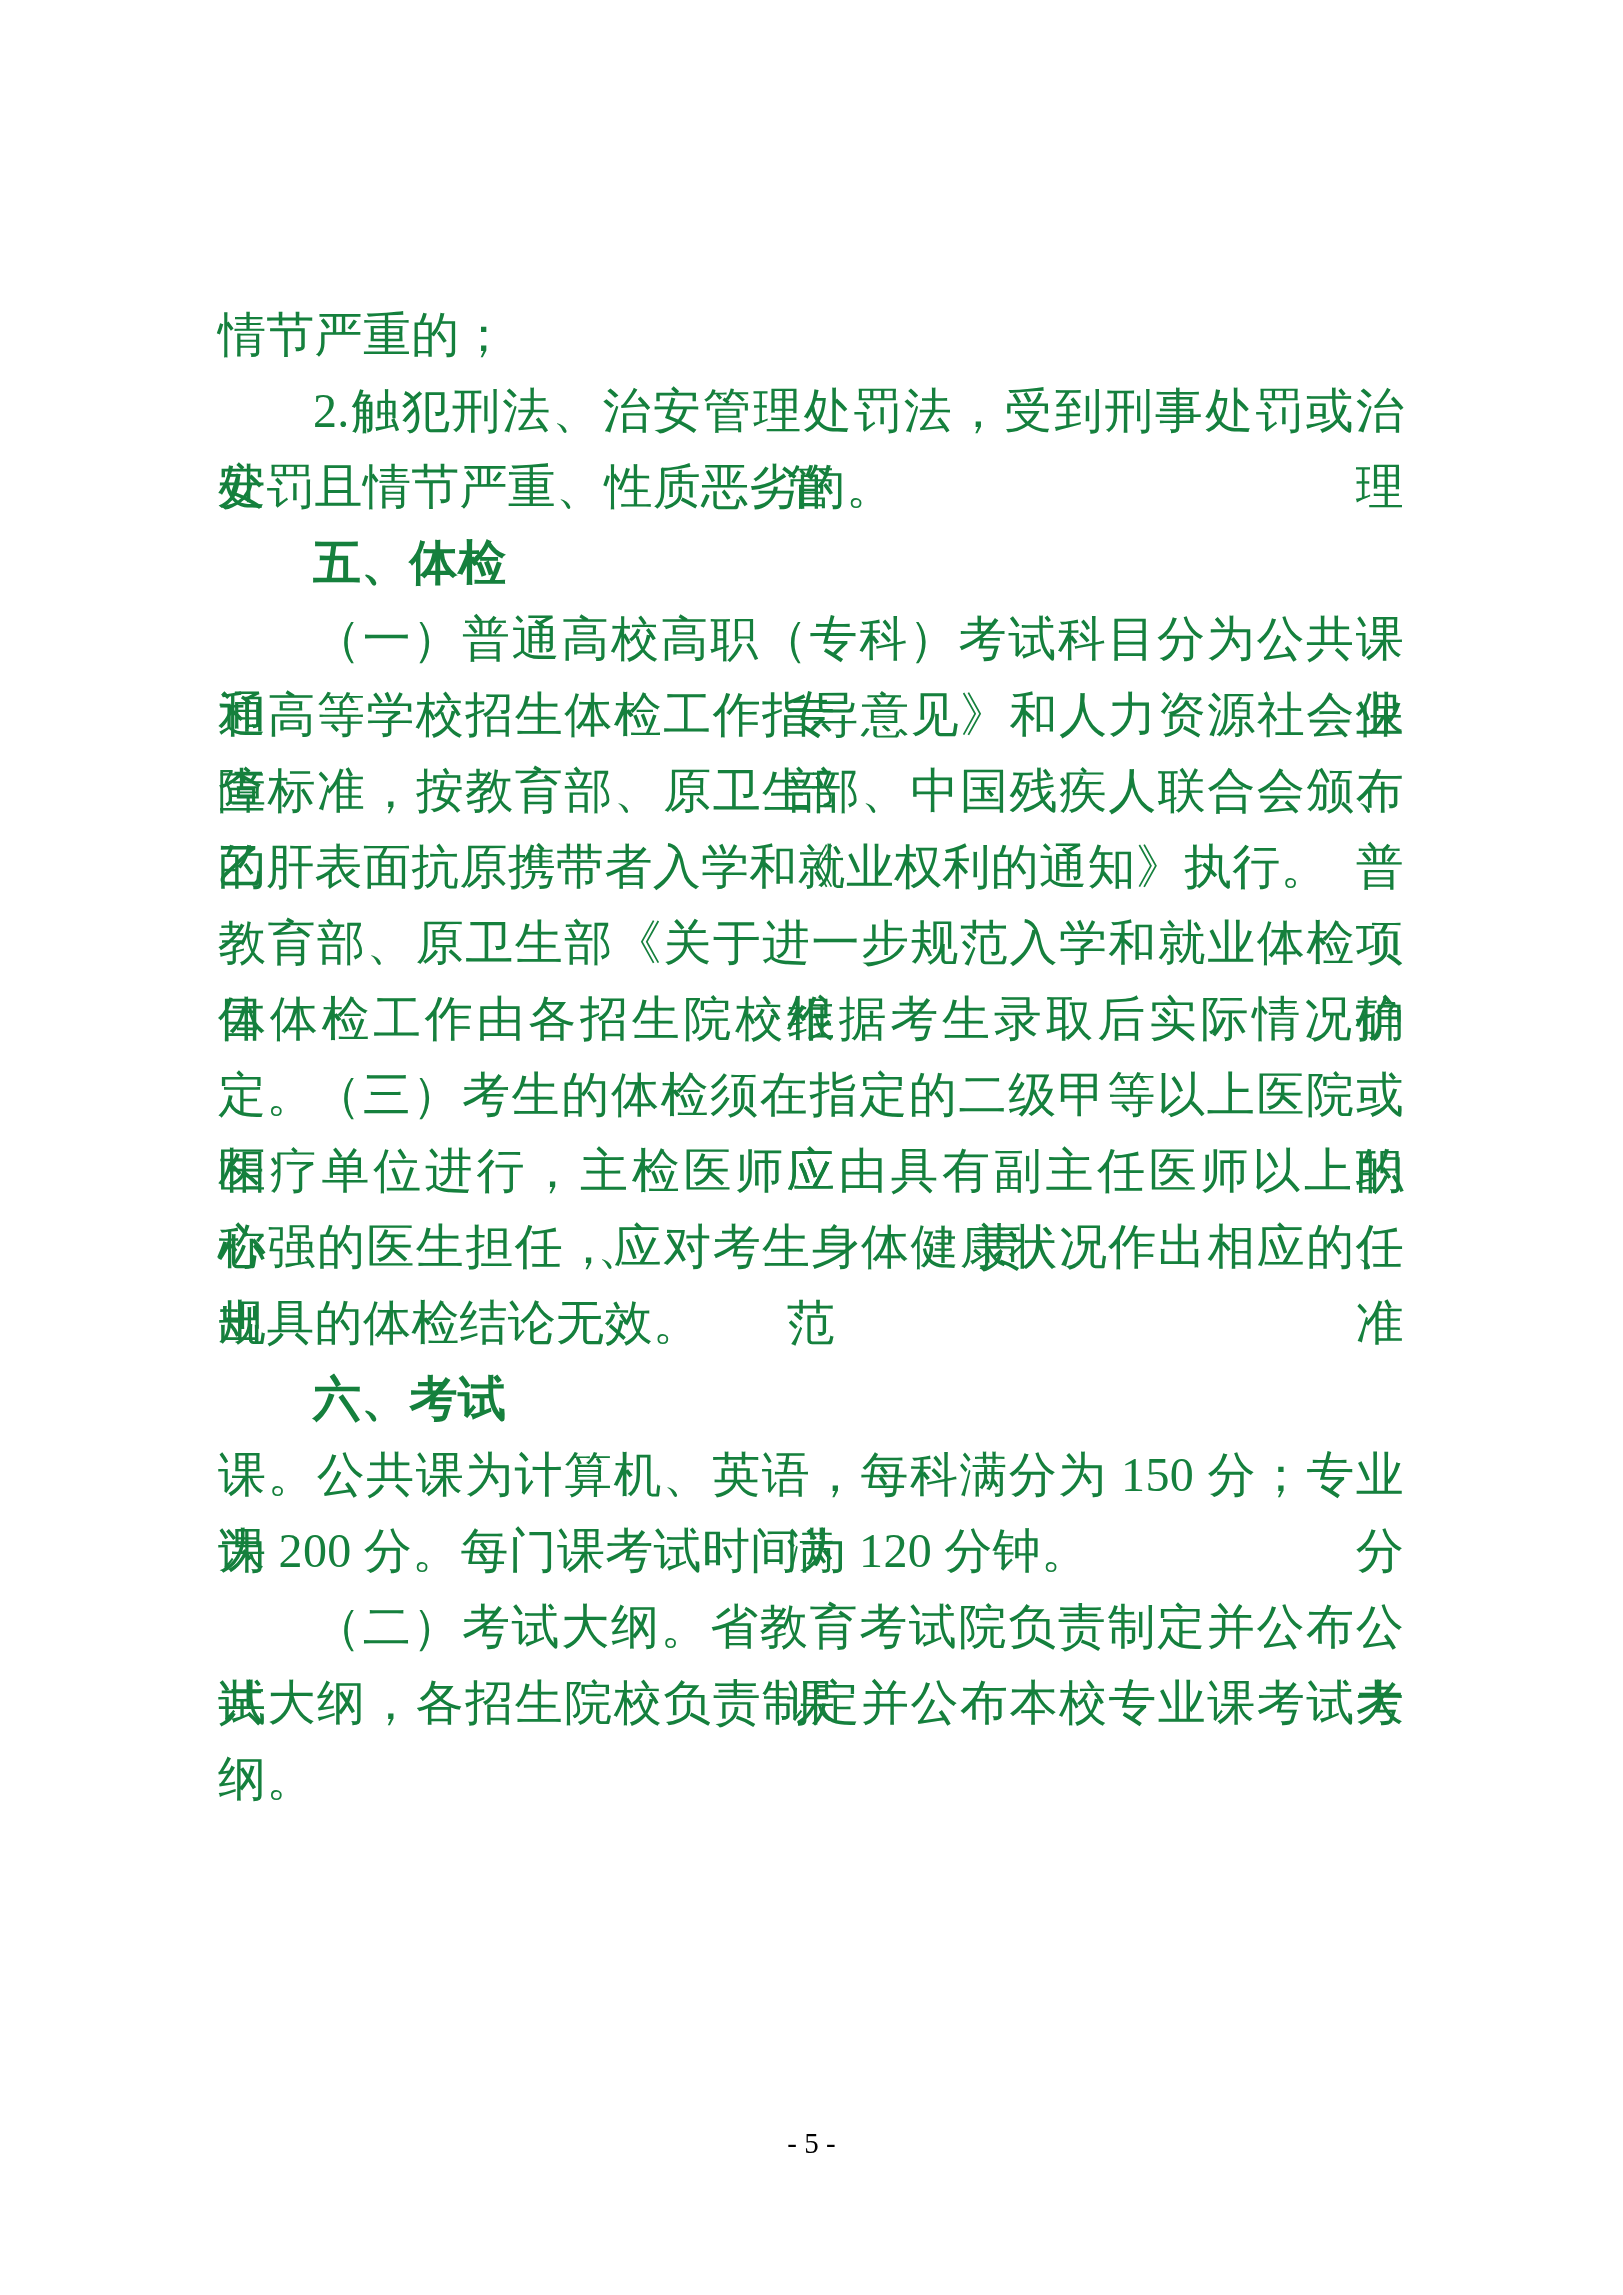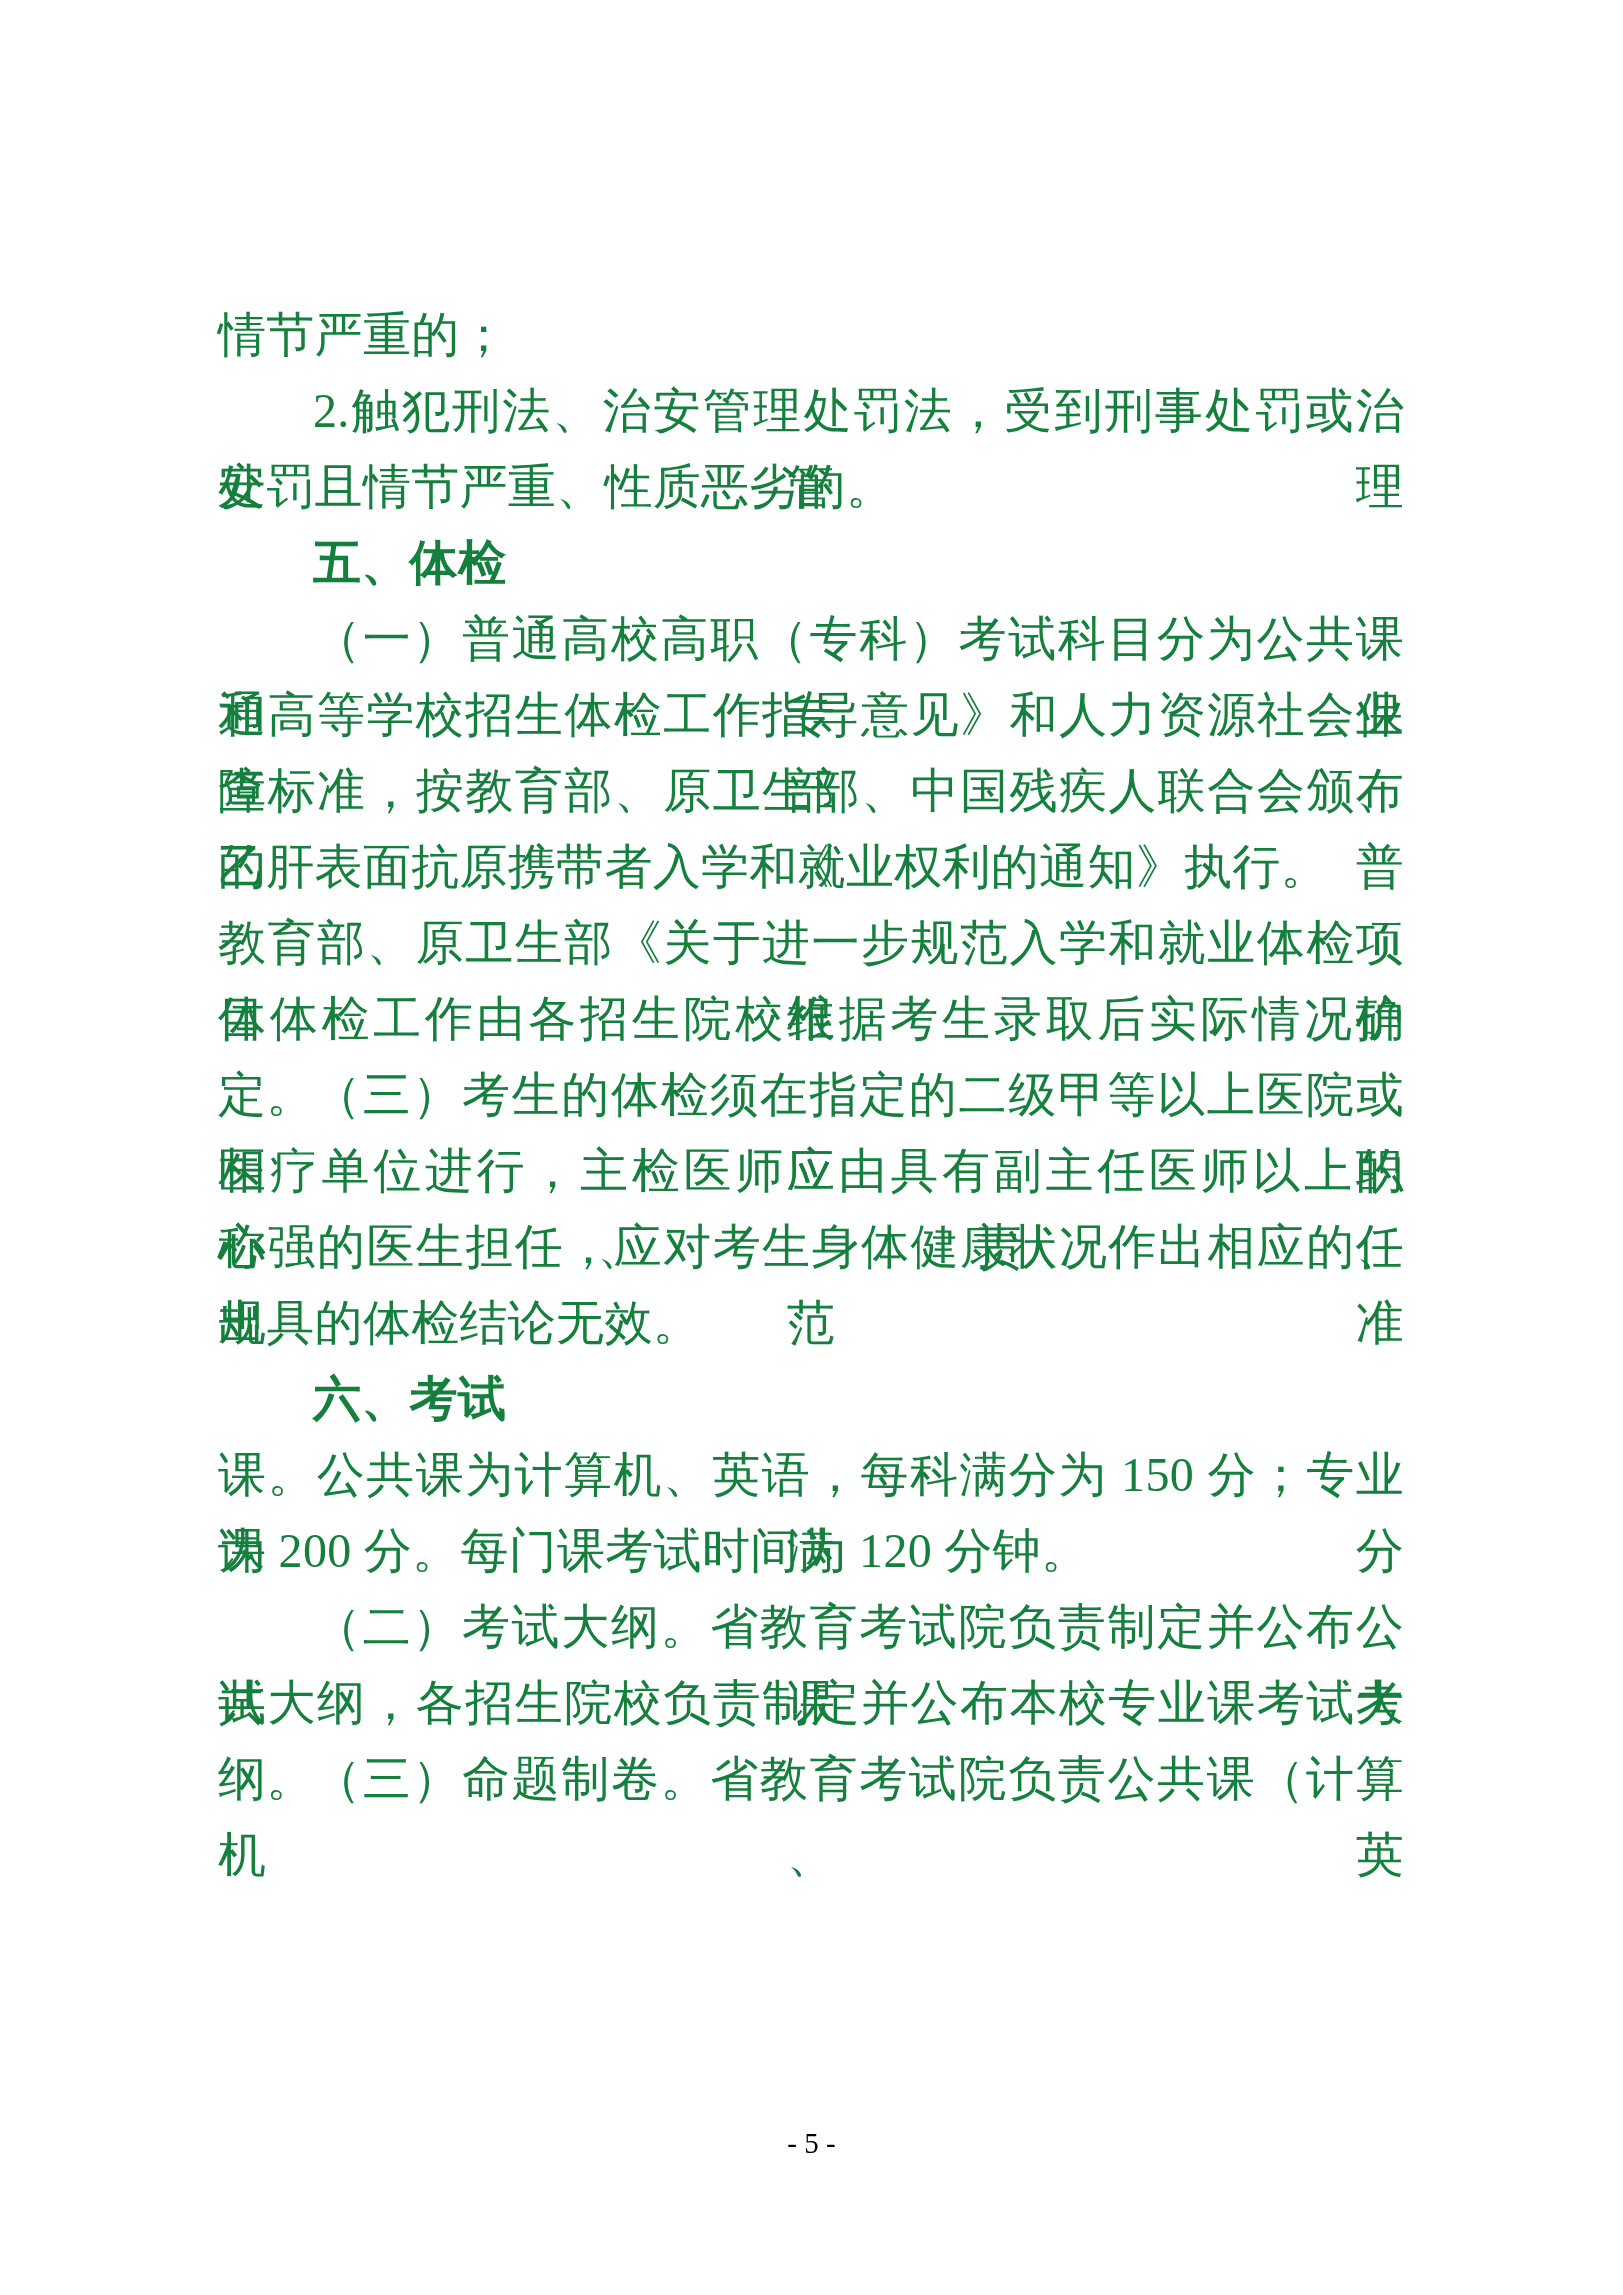--- a/index.html
+++ b/index.html
@@ -65,17 +65,16 @@
   <div class="line end">体体检工作由各招生院校根据考生录取后实际情况确定。</div>
   <div class="line indent">（三）考生的体检须在指定的二级甲等以上医院或相应的</div>
   <div class="line">医疗单位进行，主检医师应由具有副主任医师以上职称、责任</div>
   <div class="line">心强的医生担任，应对考生身体健康状况作出相应的、规范准</div>
   <div class="line end">出具的体检结论无效。</div>
   <div class="line indent heading">六、考试</div>
   <div class="line">课。公共课为计算机、英语，每科满分为 150 分；专业课满分</div>
   <div class="line end">为 200 分。每门课考试时间为 120 分钟。</div>
   <div class="line indent">（二）考试大纲。省教育考试院负责制定并公布公共课考</div>
   <div class="line end">试大纲，各招生院校负责制定并公布本校专业课考试大纲。</div>
-  <div class="line indent">（三）命题制卷。省教育考试院负责公共课（计算机、英</div>
 </div>
 
 <div class="footer">- 5 -</div>
 
 
 </body></html>

